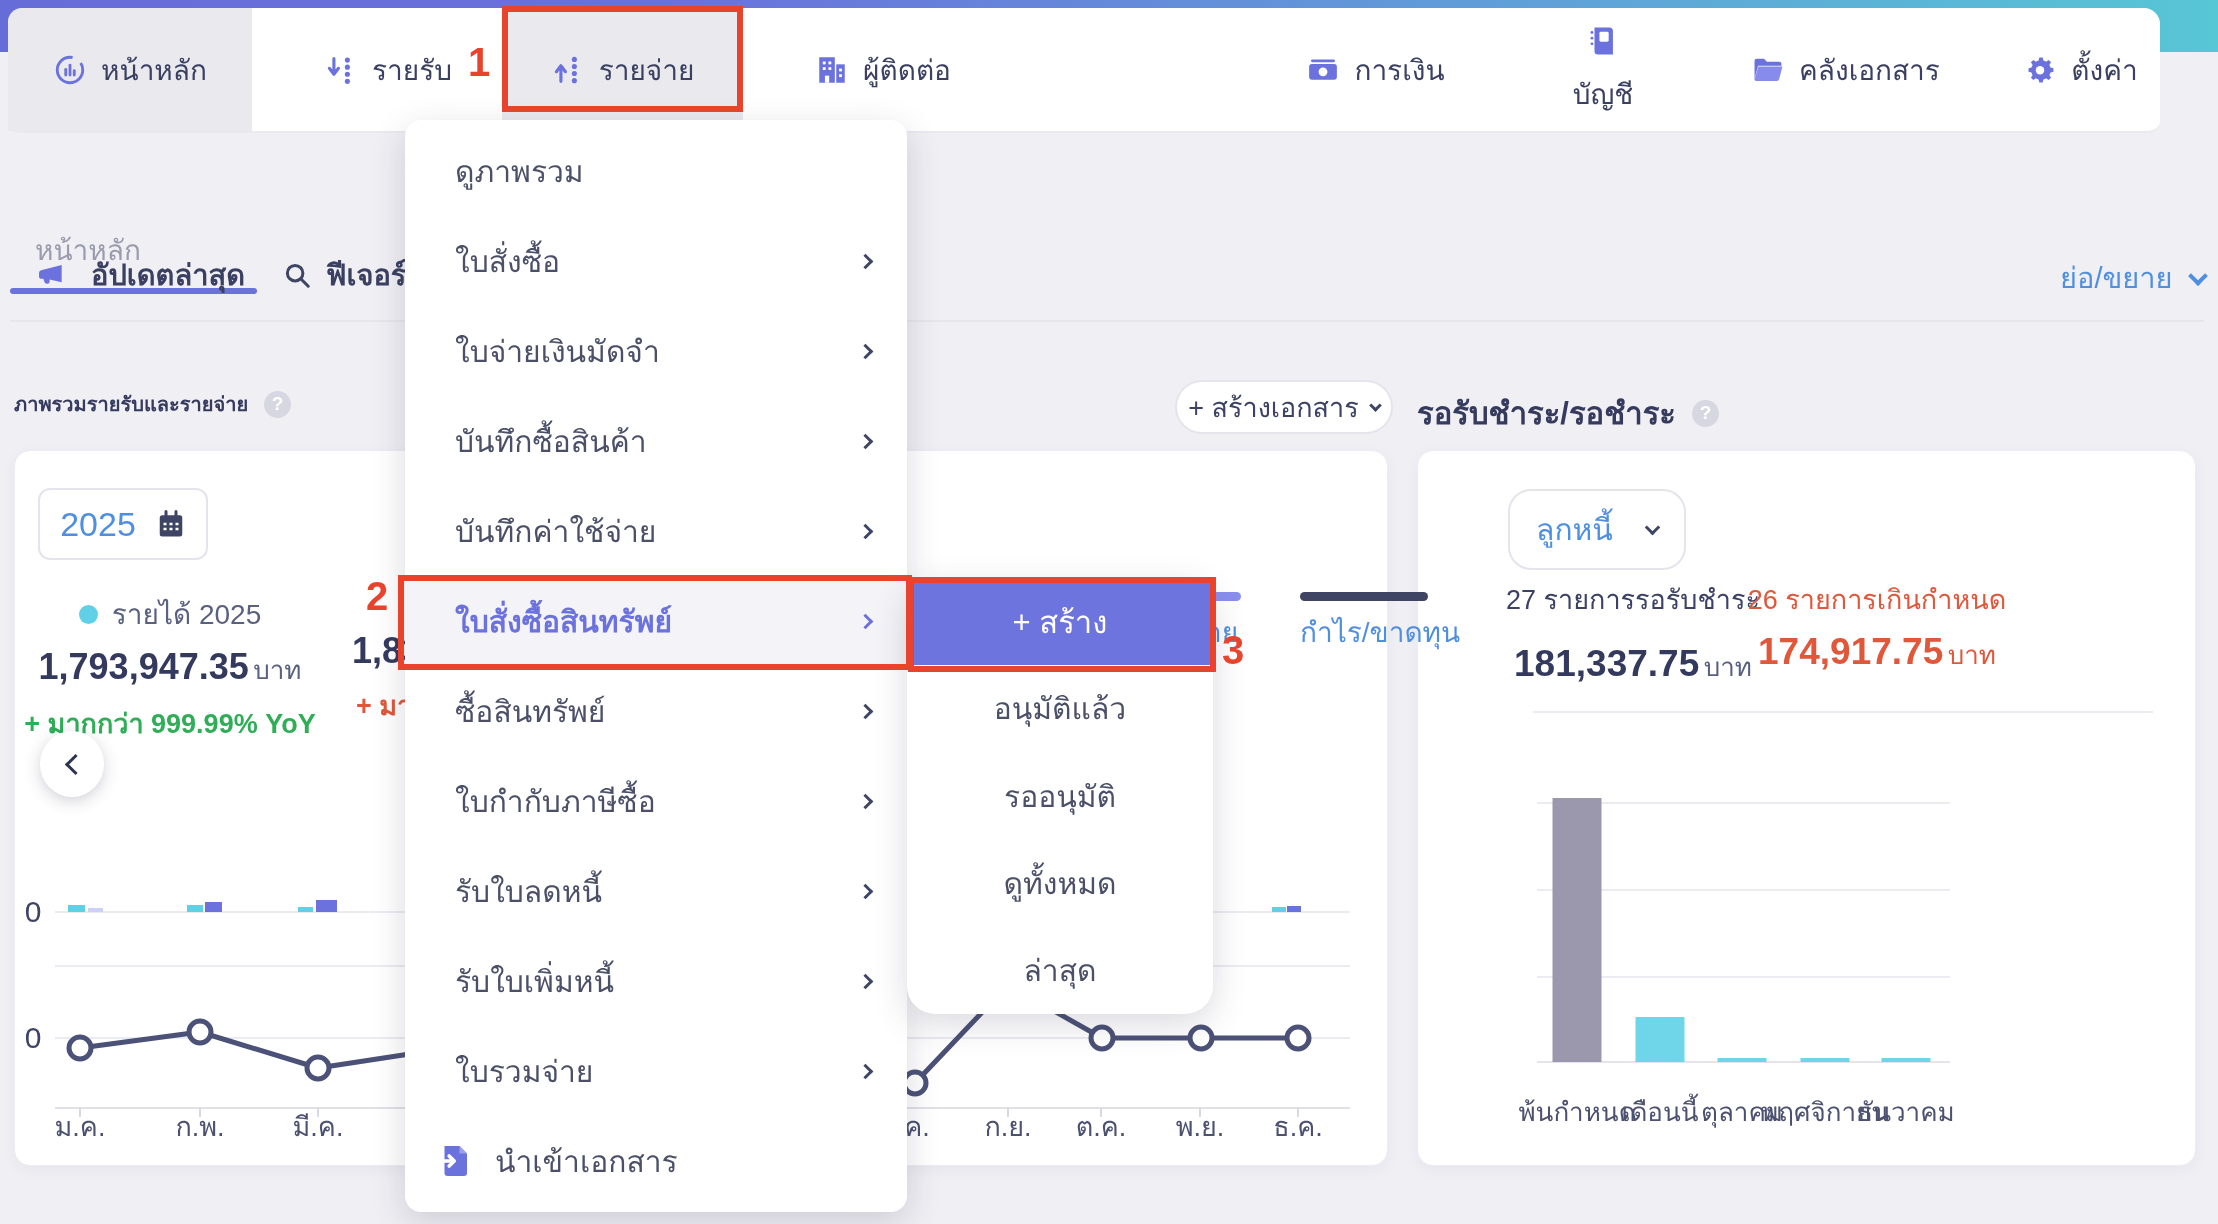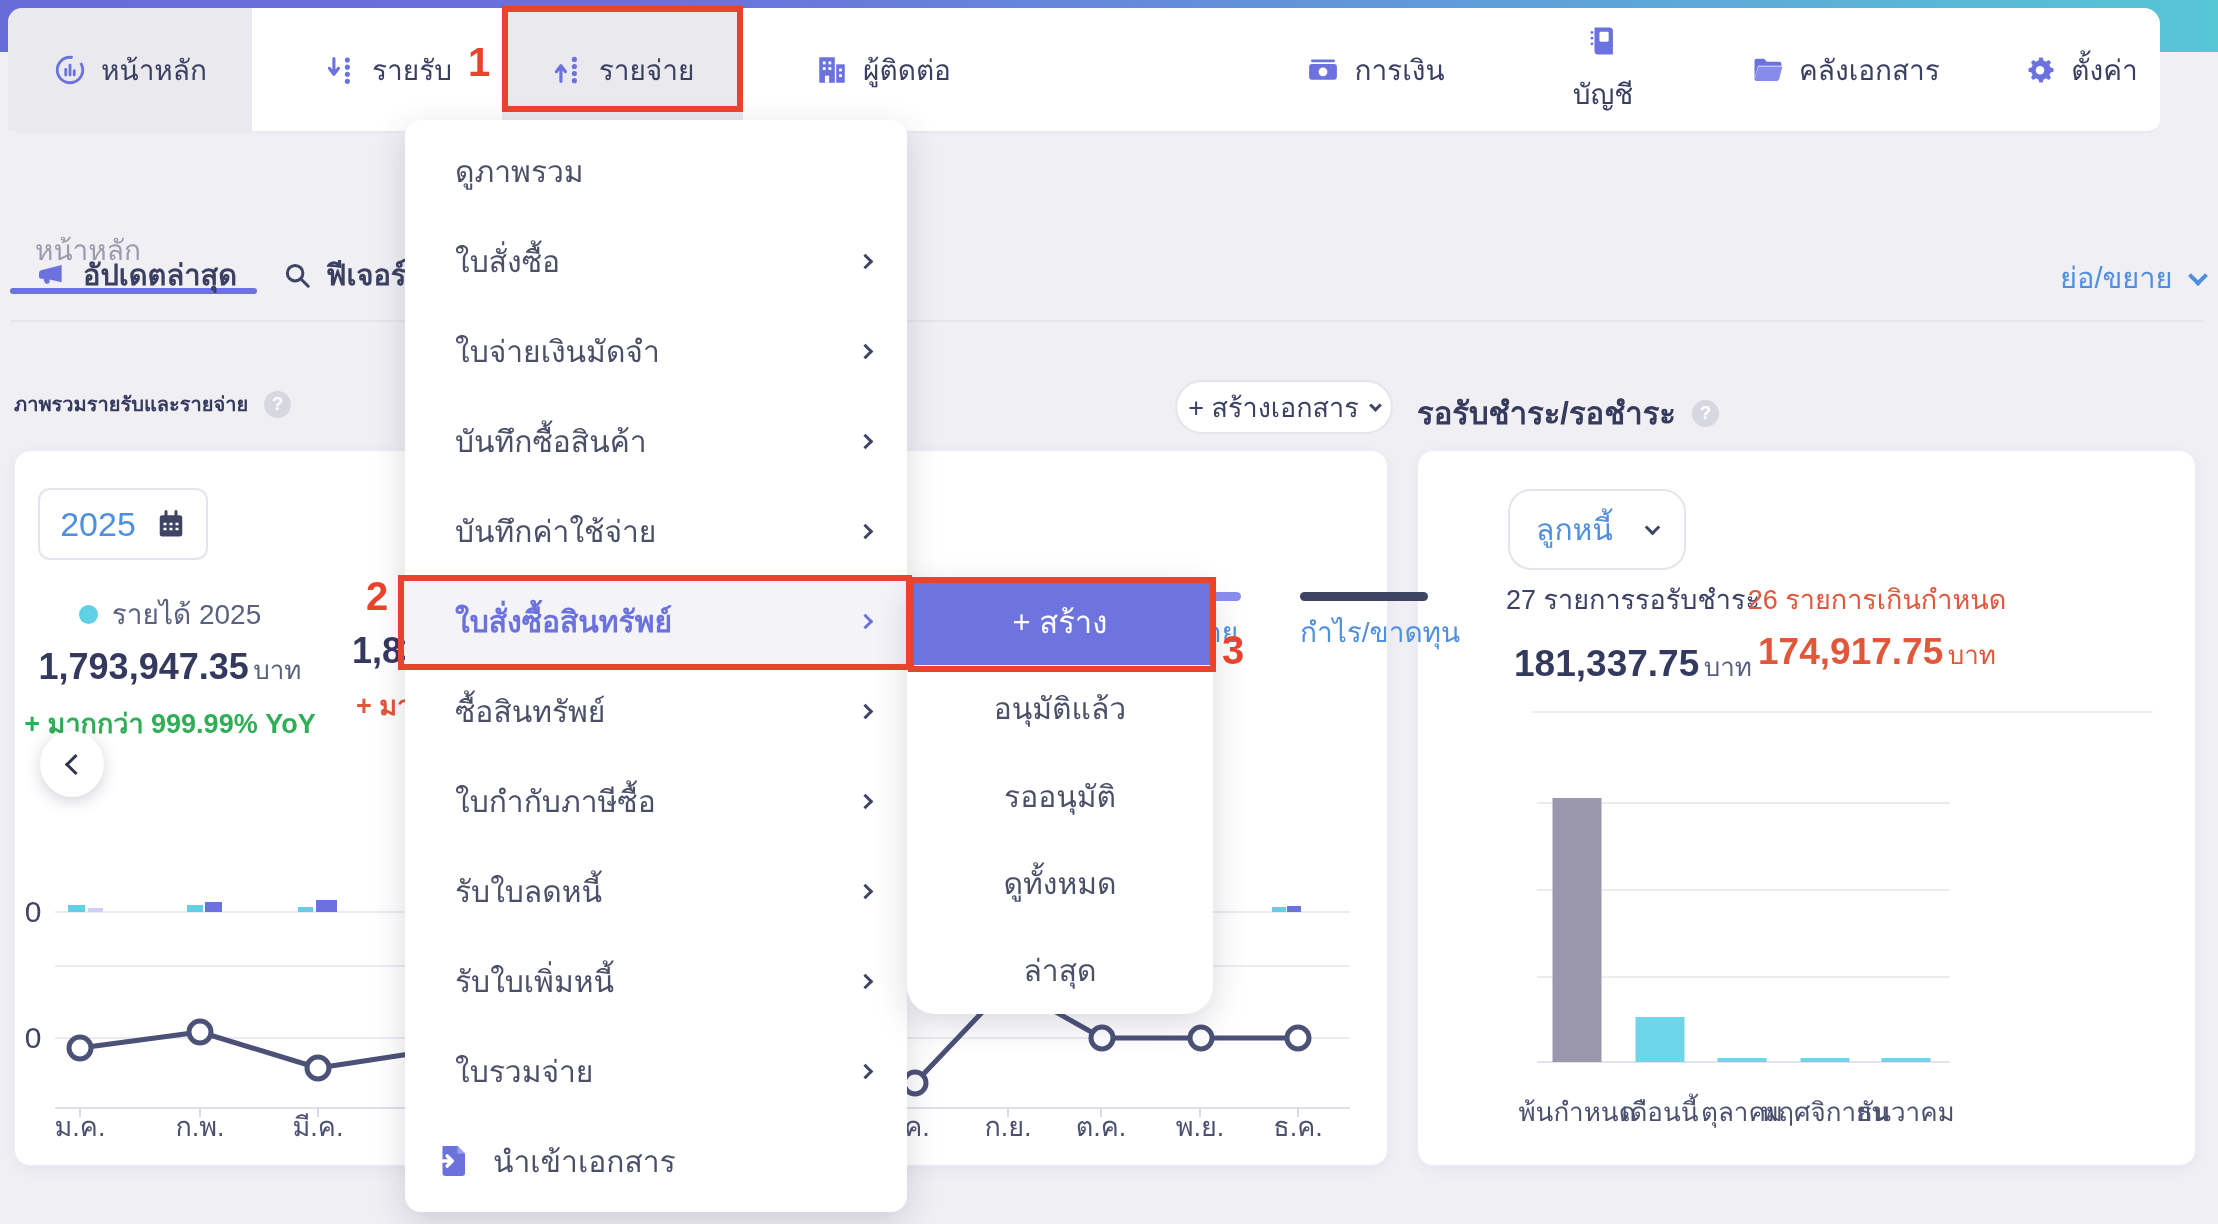--- a/index.html
+++ b/index.html
@@ -202,21 +202,21 @@
     <div class="nav-item" style="left:1995px;width:155px;justify-content:center;">
       <svg viewBox="0 0 24 24">
           <path fill="#6b72dd" d="M19.4 13.7l2.1-.5v-2.4l-2.1-.5a7.6 7.6 0 0 0-.8-1.9l1.2-1.8-1.7-1.7-1.8 1.2a7.6 7.6 0 0 0-1.9-.8l-.5-2.1h-2.4l-.5 2.1a7.6 7.6 0 0 0-1.9.8L7.3 4.9 5.6 6.6l1.2 1.8a7.6 7.6 0 0 0-.8 1.9l-2.1.5v2.4l2.1.5c.2.7.4 1.3.8 1.9l-1.2 1.8 1.7 1.7 1.8-1.2c.6.4 1.2.6 1.9.8l.5 2.1h2.4l.5-2.1c.7-.2 1.3-.4 1.9-.8l1.8 1.2 1.7-1.7-1.2-1.8c.4-.6.6-1.2.8-1.9z"></path>
           <circle cx="12" cy="12.2" r="3" fill="#fff"></circle>
         </svg>
       <span>ตั้งค่า</span>
     </div>
   </div>
 
   <div class="abs" style="left:35px;top:228px;font-size:28px;color:#9b9bae;">หน้าหลัก</div>
-  <div class="abs" style="left:35px;top:252px;display:flex;align-items:center;gap:16px;z-index:3;justify-content:center;">
+  <div class="abs" style="left:35px;top:252px;display:flex;align-items:center;gap:24px;z-index:3;justify-content:center;">
     <svg width="32" height="32" viewBox="0 0 24 24">
         <path fill="#6b72dd" d="M20 4.5v13l-9-2.1v1.2a2 2 0 0 1-3.96.44L6.3 14.9H5a2 2 0 0 1-2-2v-2.4a2 2 0 0 1 1.6-2L20 4.5z"></path>
       </svg>
     <span style="font-size:29px;font-weight:bold;color:#3b4062;">อัปเดตล่าสุด</span>
   </div>
   <div class="abs tab-underline" style="left:10px;top:288px;width:247px;"></div>
   <div class="abs" style="left:282px;top:252px;display:flex;align-items:center;gap:14px;z-index:3;">
     <svg width="30" height="30" viewBox="0 0 24 24" fill="none" stroke="#3e4464" stroke-width="2.4" stroke-linecap="round">
         <circle cx="10.5" cy="10.5" r="6.2"></circle>
         <path d="M15.2 15.2 21 21"></path>
@@ -339,21 +339,21 @@
         <span class="chev chev-r"></span>
       </div>
     <div class="menu-item">
         <span class="grow">รับใบเพิ่มหนี้</span>
         <span class="chev chev-r"></span>
       </div>
     <div class="menu-item">
         <span class="grow">ใบรวมจ่าย</span>
         <span class="chev chev-r"></span>
       </div>
-    <div class="menu-item" style="padding-left:24px;margin-left:6px;">
+    <div class="menu-item" style="padding-left:32px;">
       <svg width="36" height="36" viewBox="0 0 24 24">
           <path d="M7 2h8l5 5v13a2 2 0 0 1-2 2H7a2 2 0 0 1-2-2V2z" fill="#6b72dd"></path>
           <path d="M15 2v5h5" fill="#9ba0ef"></path>
           <path d="M1.5 12h10m0 0-3.4-3.4M11.5 12l-3.4 3.4" stroke="#fff" stroke-width="2.4" fill="none" stroke-linecap="round" stroke-linejoin="round"></path>
         </svg>
       <span class="grow">นำเข้าเอกสาร</span>
     </div>
   </div>
 
   <div id="submenu" class="abs">

